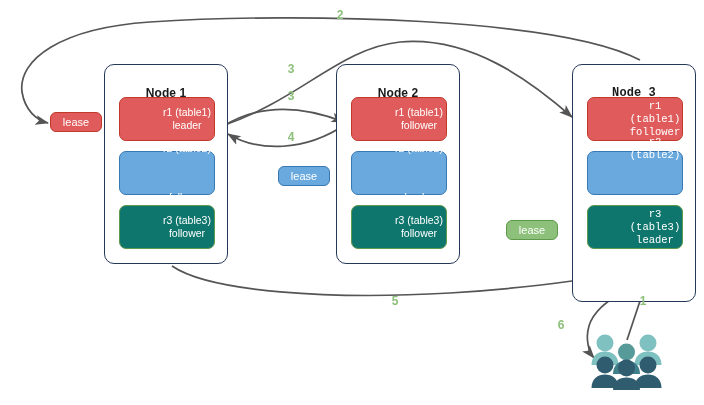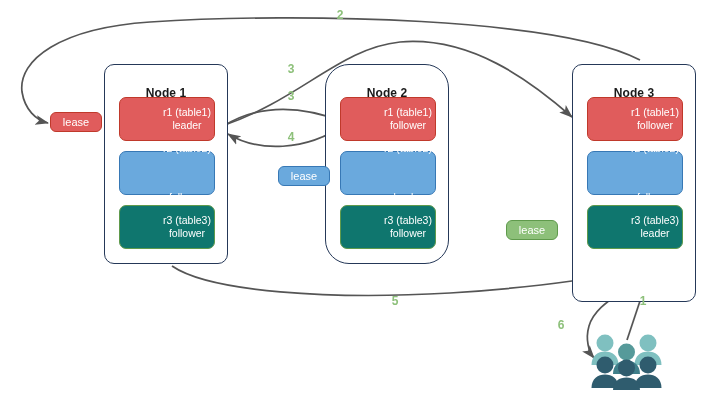--- a/index.html
+++ b/index.html
@@ -136,40 +136,40 @@
       <span class="l1">r2 (table2)</span>
       <span class="l2">follower</span>
     </div>
 
     <div class="replica rep-green" style="top:140px;">
       <span class="l1">r3 (table3)</span>
       <span class="l2">follower</span>
     </div>
   </div>
 
-  <div class="node-box" style="left:325px; top:64px; width:124px; height:200px;border-radius:24px;">
+  <div class="node-box" style="left:336px; top:64px; width:124px; height:200px;">
     <div class="node-title">Node 2</div>
 
     <div class="replica rep-red" style="top:32px;">
       <span class="l1">r1 (table1)</span>
       <span class="l2">follower</span>
     </div>
 
     <div class="replica rep-blue" style="top:86px;">
       <span class="l1">r2 (table2)</span>
       <span class="l2">leader</span>
     </div>
 
     <div class="replica rep-green" style="top:140px;">
       <span class="l1">r3 (table3)</span>
       <span class="l2">follower</span>
     </div>
   </div>
 
-  <div class="node-box" style="left:572px; top:64px; width:124px; height:238px;">
+  <div class="node-box" style="left:572px; top:64px; width:124px; height:238px;font-family:Liberation Mono, monospace;">
     <div class="node-title">Node 3</div>
 
     <div class="replica rep-red" style="top:32px;">
       <span class="l1">r1 (table1)</span>
       <span class="l2">follower</span>
     </div>
 
     <div class="replica rep-blue" style="top:86px;">
       <span class="l1">r2 (table2)</span>
       <span class="l2">follower</span>

